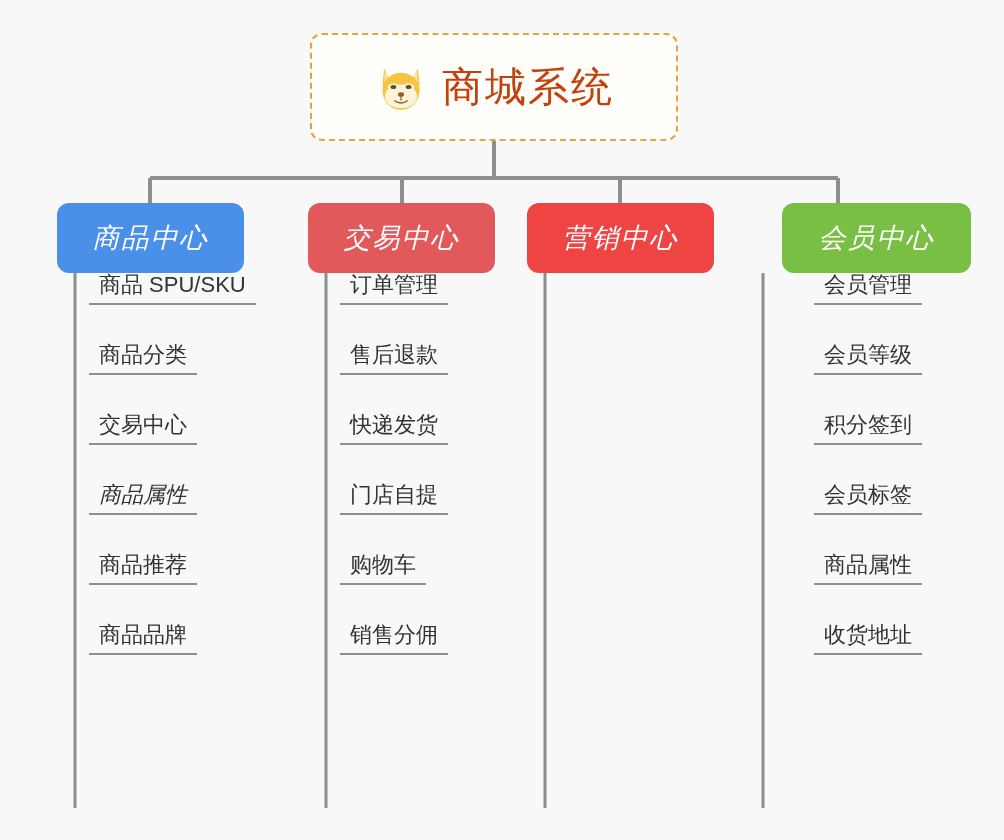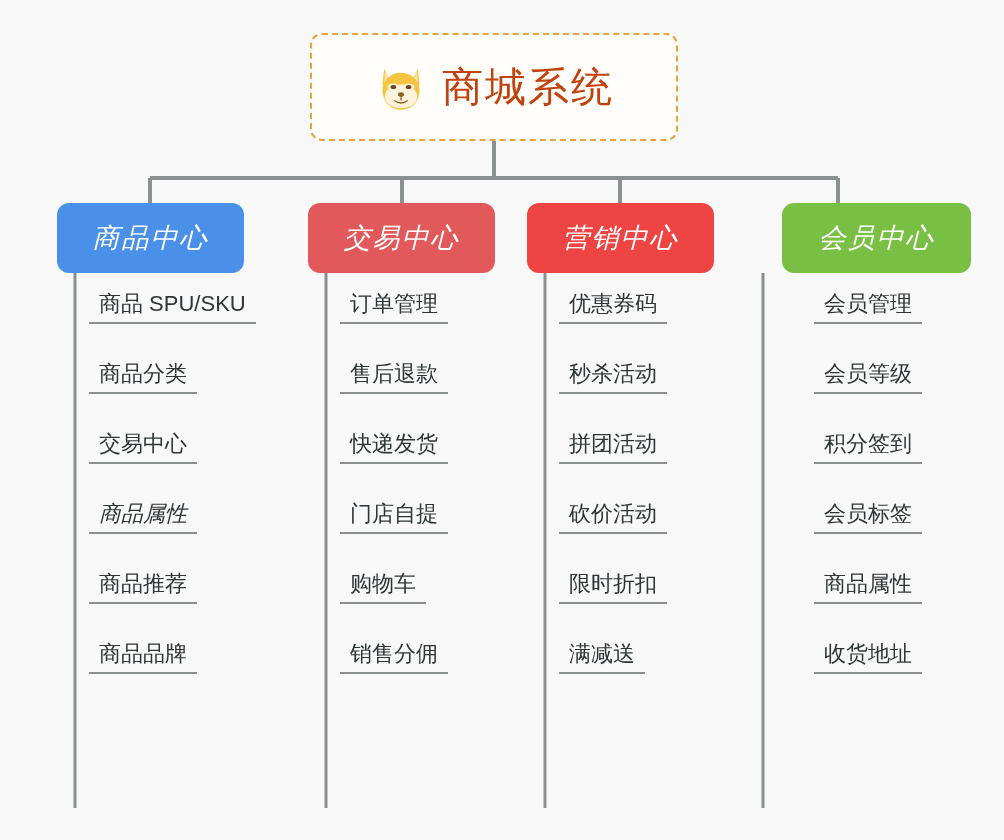--- a/index.html
+++ b/index.html
@@ -83,21 +83,21 @@
   .leaf-list {
     position: relative;
     margin: 0;
     padding: 0;
     list-style: none;
   }
   .leaf {
     position: relative;
     height: 70px;
     display: flex;
-    align-items: center;
+    align-items: flex-start;
   }
   .leaf-label {
     display: inline-block;
     margin-left: 32px;
     padding: 0 10px 6px 10px;
     font-size: 22px;
     color: #2f3436;
     white-space: nowrap;
     line-height: 1.1;
   }
@@ -198,40 +198,20 @@
           <span class="leaf-label" style="border-bottom: 2px solid rgb(139, 143, 144);">购物车</span>
         </li>
       <li class="leaf">
           <span class="leaf-label" style="border-bottom: 2px solid rgb(139, 143, 144);">销售分佣</span>
         </li>
     </ul>
   </div>
 
   <div class="branch" id="branch-2">
     <div class="branch-header" style="background: #ef4444;">营销中心</div>
-    <ul class="leaf-list">
-      <li class="leaf">
-          <span class="leaf-label" style="border-bottom: 2px solid rgb(139, 143, 144);">优惠券码</span>
-        </li>
-      <li class="leaf">
-          <span class="leaf-label" style="border-bottom: 2px solid rgb(139, 143, 144);">秒杀活动</span>
-        </li>
-      <li class="leaf">
-          <span class="leaf-label" style="border-bottom: 2px solid rgb(139, 143, 144);">拼团活动</span>
-        </li>
-      <li class="leaf">
-          <span class="leaf-label" style="border-bottom: 2px solid rgb(139, 143, 144);">砍价活动</span>
-        </li>
-      <li class="leaf">
-          <span class="leaf-label" style="border-bottom: 2px solid rgb(139, 143, 144);">限时折扣</span>
-        </li>
-      <li class="leaf">
-          <span class="leaf-label" style="border-bottom: 2px solid rgb(139, 143, 144);">满减送</span>
-        </li>
-    </ul>
   </div>
 
   <div class="branch" id="branch-3">
     <div class="branch-header" style="background: rgb(120, 191, 67);">会员中心</div>
     <ul class="leaf-list">
       <li class="leaf">
           <span class="leaf-label" style="border-bottom: 2px solid rgb(139, 143, 144);">会员管理</span>
         </li>
       <li class="leaf">
           <span class="leaf-label" style="border-bottom: 2px solid rgb(139, 143, 144);">会员等级</span>

